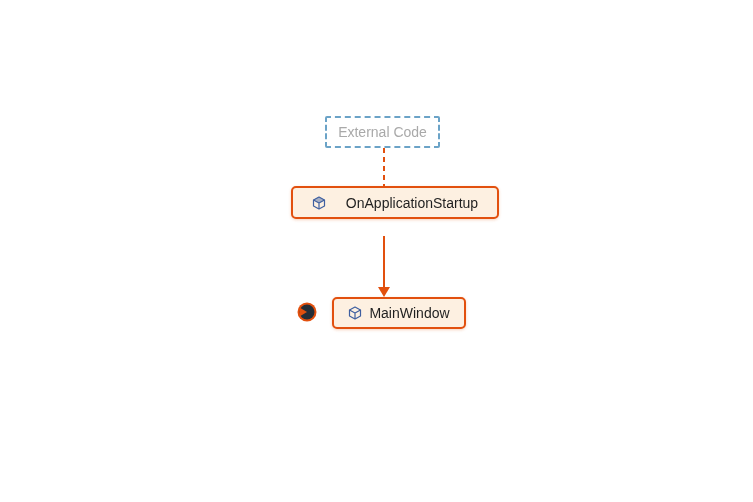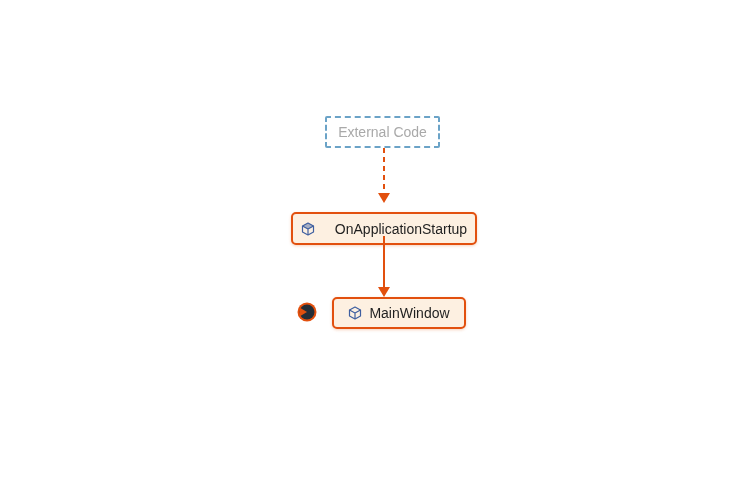--- a/index.html
+++ b/index.html
@@ -37,21 +37,21 @@
   }
   .node.external{
     background:var(--background);
     border:2px dashed var(--external-border-blue);
     border-radius:2px;
     box-shadow:none;
     color:var(--external-text-gray);
     font-size:14px;
   }
   .node-external{left:325px;top:116px;width:115px;height:32px;}
-  .node-startup {left:291px;top:212px;width:186px;height:33px;gap:20px;}
+  .node-startup {left:291px;top:186px;width:208px;height:33px;gap:20px;}
   .node-mainwindow{left:332px;top:297px;width:134px;height:32px;}
   .edge{position:absolute;pointer-events:none;}
   .edge-line{stroke:var(--accent-orange);stroke-width:2;fill:none;}
   .edge-line.dashed{stroke-dasharray:5 4;}
   .edge-head{fill:var(--accent-orange);stroke:none;}
   .cube-icon{display:inline-flex;width:14px;height:14px;flex:0 0 auto;}
   .cube-edge{stroke:var(--icon-blue);stroke-width:1.2;fill:none;stroke-linejoin:round;}
   .cube-top{fill:var(--icon-blue);opacity:.45;stroke:none;}
   .badge{position:absolute;left:297px;top:302px;width:20px;height:20px;z-index:3;}
   .badge-ring{fill:var(--accent-orange);}

